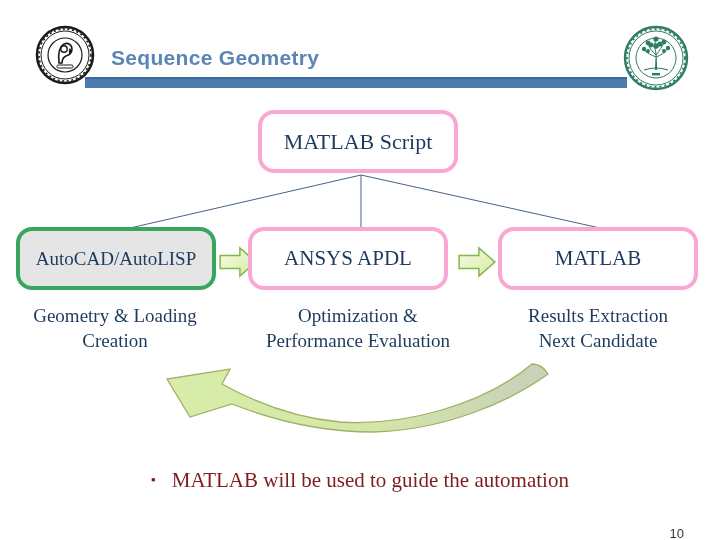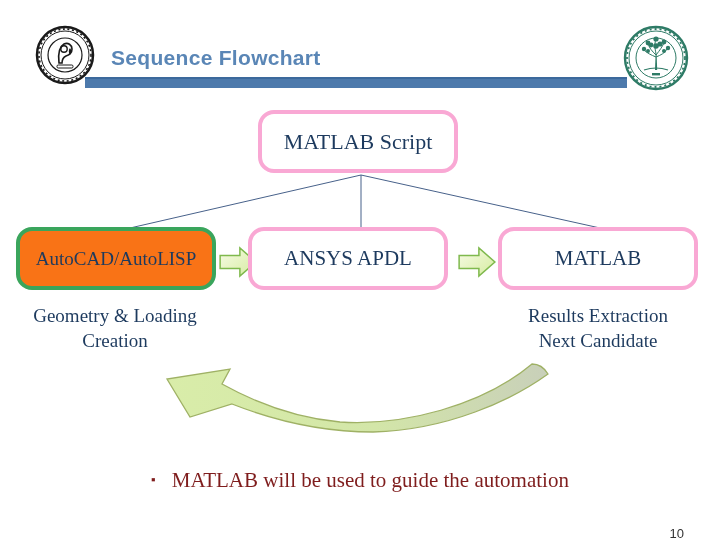--- a/index.html
+++ b/index.html
@@ -27,21 +27,21 @@
 
   
   .fc-box {
     position: absolute; height: 55px; width: 192px;
     border: 4px solid #f9a8d4; border-radius: 16px;
     background: #ffffff; color: #1d3a5e;
     display: flex; align-items: center; justify-content: center;
     font-size: 21px; white-space: nowrap;
   }
   .fc-root { left: 258px; top: 110px; height: 55px; font-size: 22px; }
-  .fc-n1 { left: 16px;  top: 227px; border-color: #3aa55c; background: #f97316; font-size: 19px; }
+  .fc-n1 { left: 16px;  top: 227px; border-color: #3aa55c; background: #e5e5e5; font-size: 19px; }
   .fc-n2 { left: 248px; top: 227px; font-family: Liberation Serif, serif; }
   .fc-n3 { left: 498px; top: 227px; }
 
   .connectors { position: absolute; left: 0; top: 0; width: 720px; height: 540px; pointer-events: none; }
 
   .block-arrow { position: absolute; width: 42px; height: 32px; }
   .block-arrow-1 { left: 217px; top: 246px; }
   .block-arrow-2 { left: 456px; top: 246px; }
 
   .caption {
@@ -78,21 +78,21 @@
     <circle cx="30" cy="30" r="28" fill="#ffffff" stroke="#1a1a1a" stroke-width="2.5"></circle>
     <circle cx="30" cy="30" r="24" fill="none" stroke="#1a1a1a" stroke-width="1"></circle>
     <circle cx="30" cy="30" r="26" fill="none" stroke="#1a1a1a" stroke-width="1.6" stroke-dasharray="2 2.6"></circle>
     <circle cx="30" cy="30" r="17" fill="none" stroke="#1a1a1a" stroke-width="1.2"></circle>
     <path d="M24 38 C23 30 24 22 29 19 C33 17 37 20 37 24 C37 28 34 30 31 31 C29 32 27 34 27 38 Z" fill="none" stroke="#1a1a1a" stroke-width="1.6"></path>
     <circle cx="29" cy="24" r="3.2" fill="none" stroke="#1a1a1a" stroke-width="1.4"></circle>
     <path d="M35 30 q2.5 -4 0 -7 q-2.5 3 0 7 Z" fill="#1a1a1a"></path>
     <rect x="22" y="40" width="16" height="3" rx="1.2" fill="none" stroke="#1a1a1a" stroke-width="1"></rect>
   </svg>
 
-  <div class="title">Sequence Flowchart</div>
+  <div class="title">Sequence Geometry</div>
   <div class="title-bar"></div>
 
   <svg class="seal-right" viewBox="0 0 68 68">
     <circle cx="34" cy="34" r="31" fill="#ffffff" stroke="#2e7b66" stroke-width="2.4"></circle>
     <circle cx="34" cy="34" r="27" fill="none" stroke="#2e7b66" stroke-width="1"></circle>
     <circle cx="34" cy="34" r="29" fill="none" stroke="#2e7b66" stroke-width="1.8" stroke-dasharray="2 3"></circle>
     <circle cx="34" cy="34" r="20" fill="none" stroke="#2e7b66" stroke-width="1"></circle>
     <path d="M33 46 L33.6 30 L34.6 30 L35.2 46 Z" fill="#2e7b66"></path>
     <g stroke="#2e7b66" stroke-width="1" fill="none">
       <path d="M34 31 C30 27 27 24 26 19"></path>
@@ -148,20 +148,22 @@
   <svg class="block-arrow block-arrow-2" viewBox="0 0 42 34">
     <path d="M2 10 L23 10 L23 2 L40 17 L23 32 L23 24 L2 24 Z" fill="url(#ag1)" stroke="#7fb94d" stroke-width="1.6"></path>
   </svg>
 
   <div class="fc-box fc-n3">
     <span>MATLAB</span>
   </div>
 
   <div class="caption caption-1">Geometry &amp; Loading
 Creation</div>
+  <div class="caption caption-2">Optimization &amp;
+Performance Evaluation</div>
   <div class="caption caption-3">Results Extraction
 Next Candidate</div>
 
   <svg class="loop-arrow" viewBox="0 0 392 76">
     <defs>
       <linearGradient id="loopg" gradientUnits="userSpaceOnUse" x1="0" y1="38" x2="392" y2="38">
         <stop offset="0" stop-color="#d9eda9"></stop>
         <stop offset="0.55" stop-color="#d3e6a8"></stop>
         <stop offset="1" stop-color="#c8cfba"></stop>
       </linearGradient>

